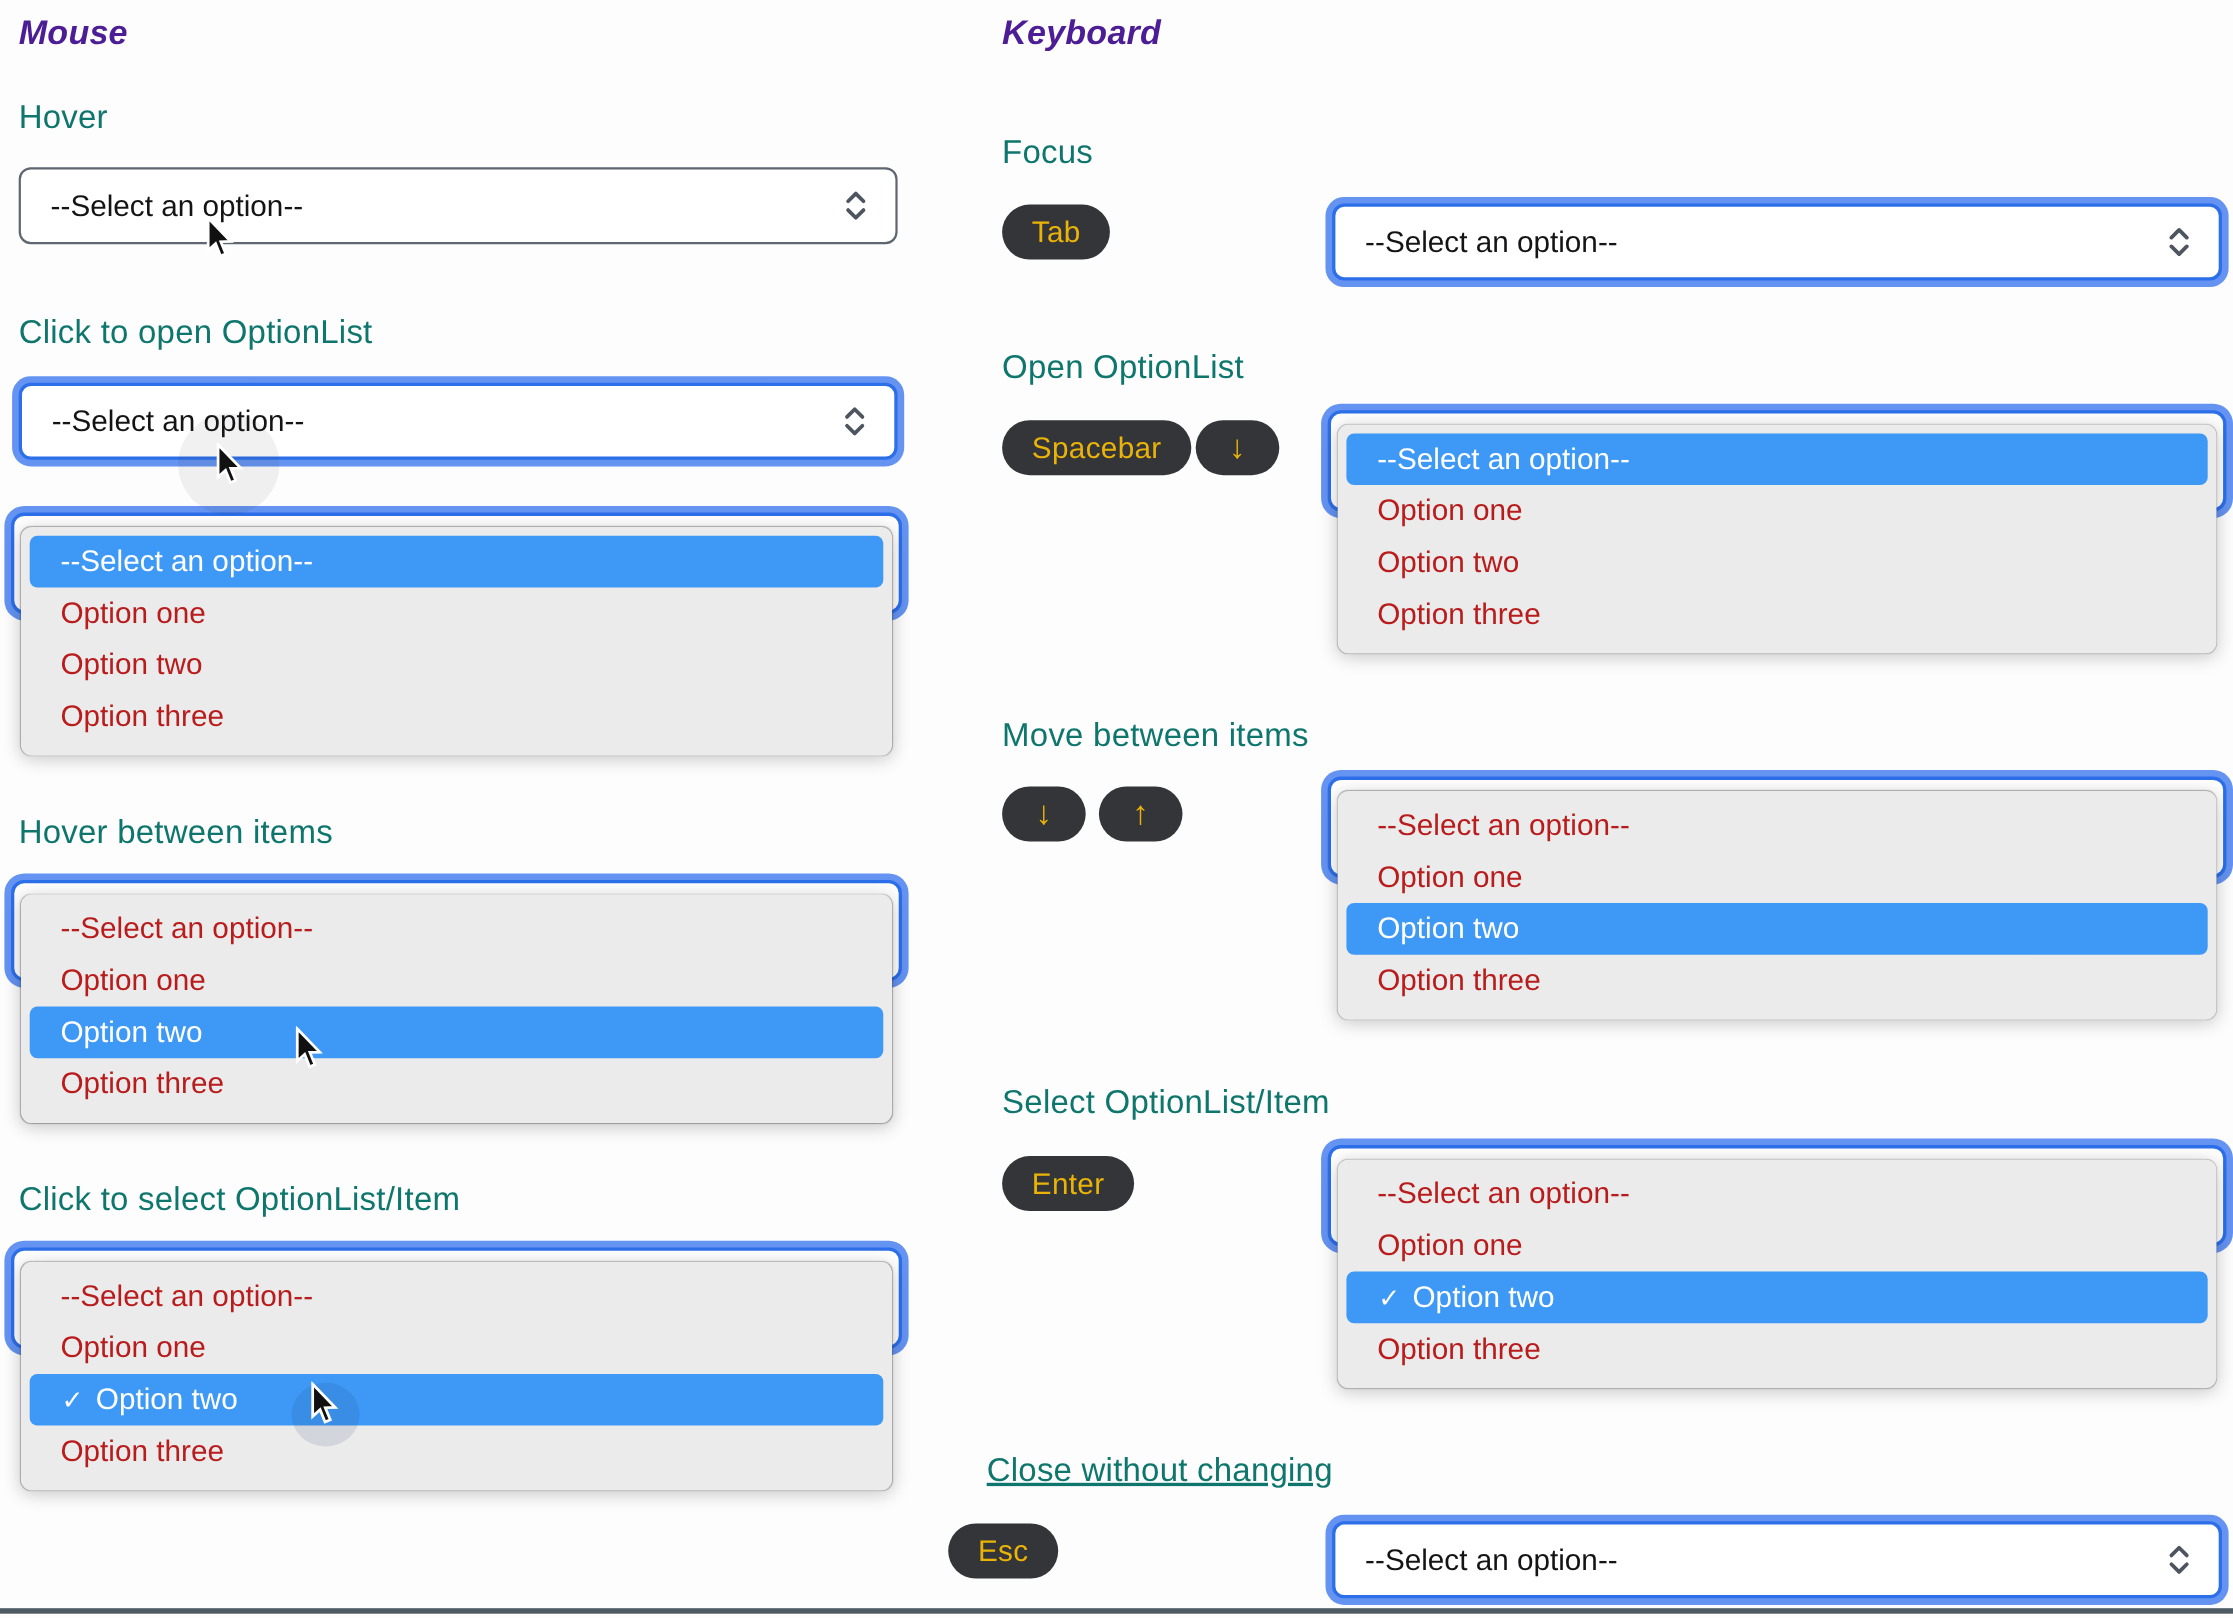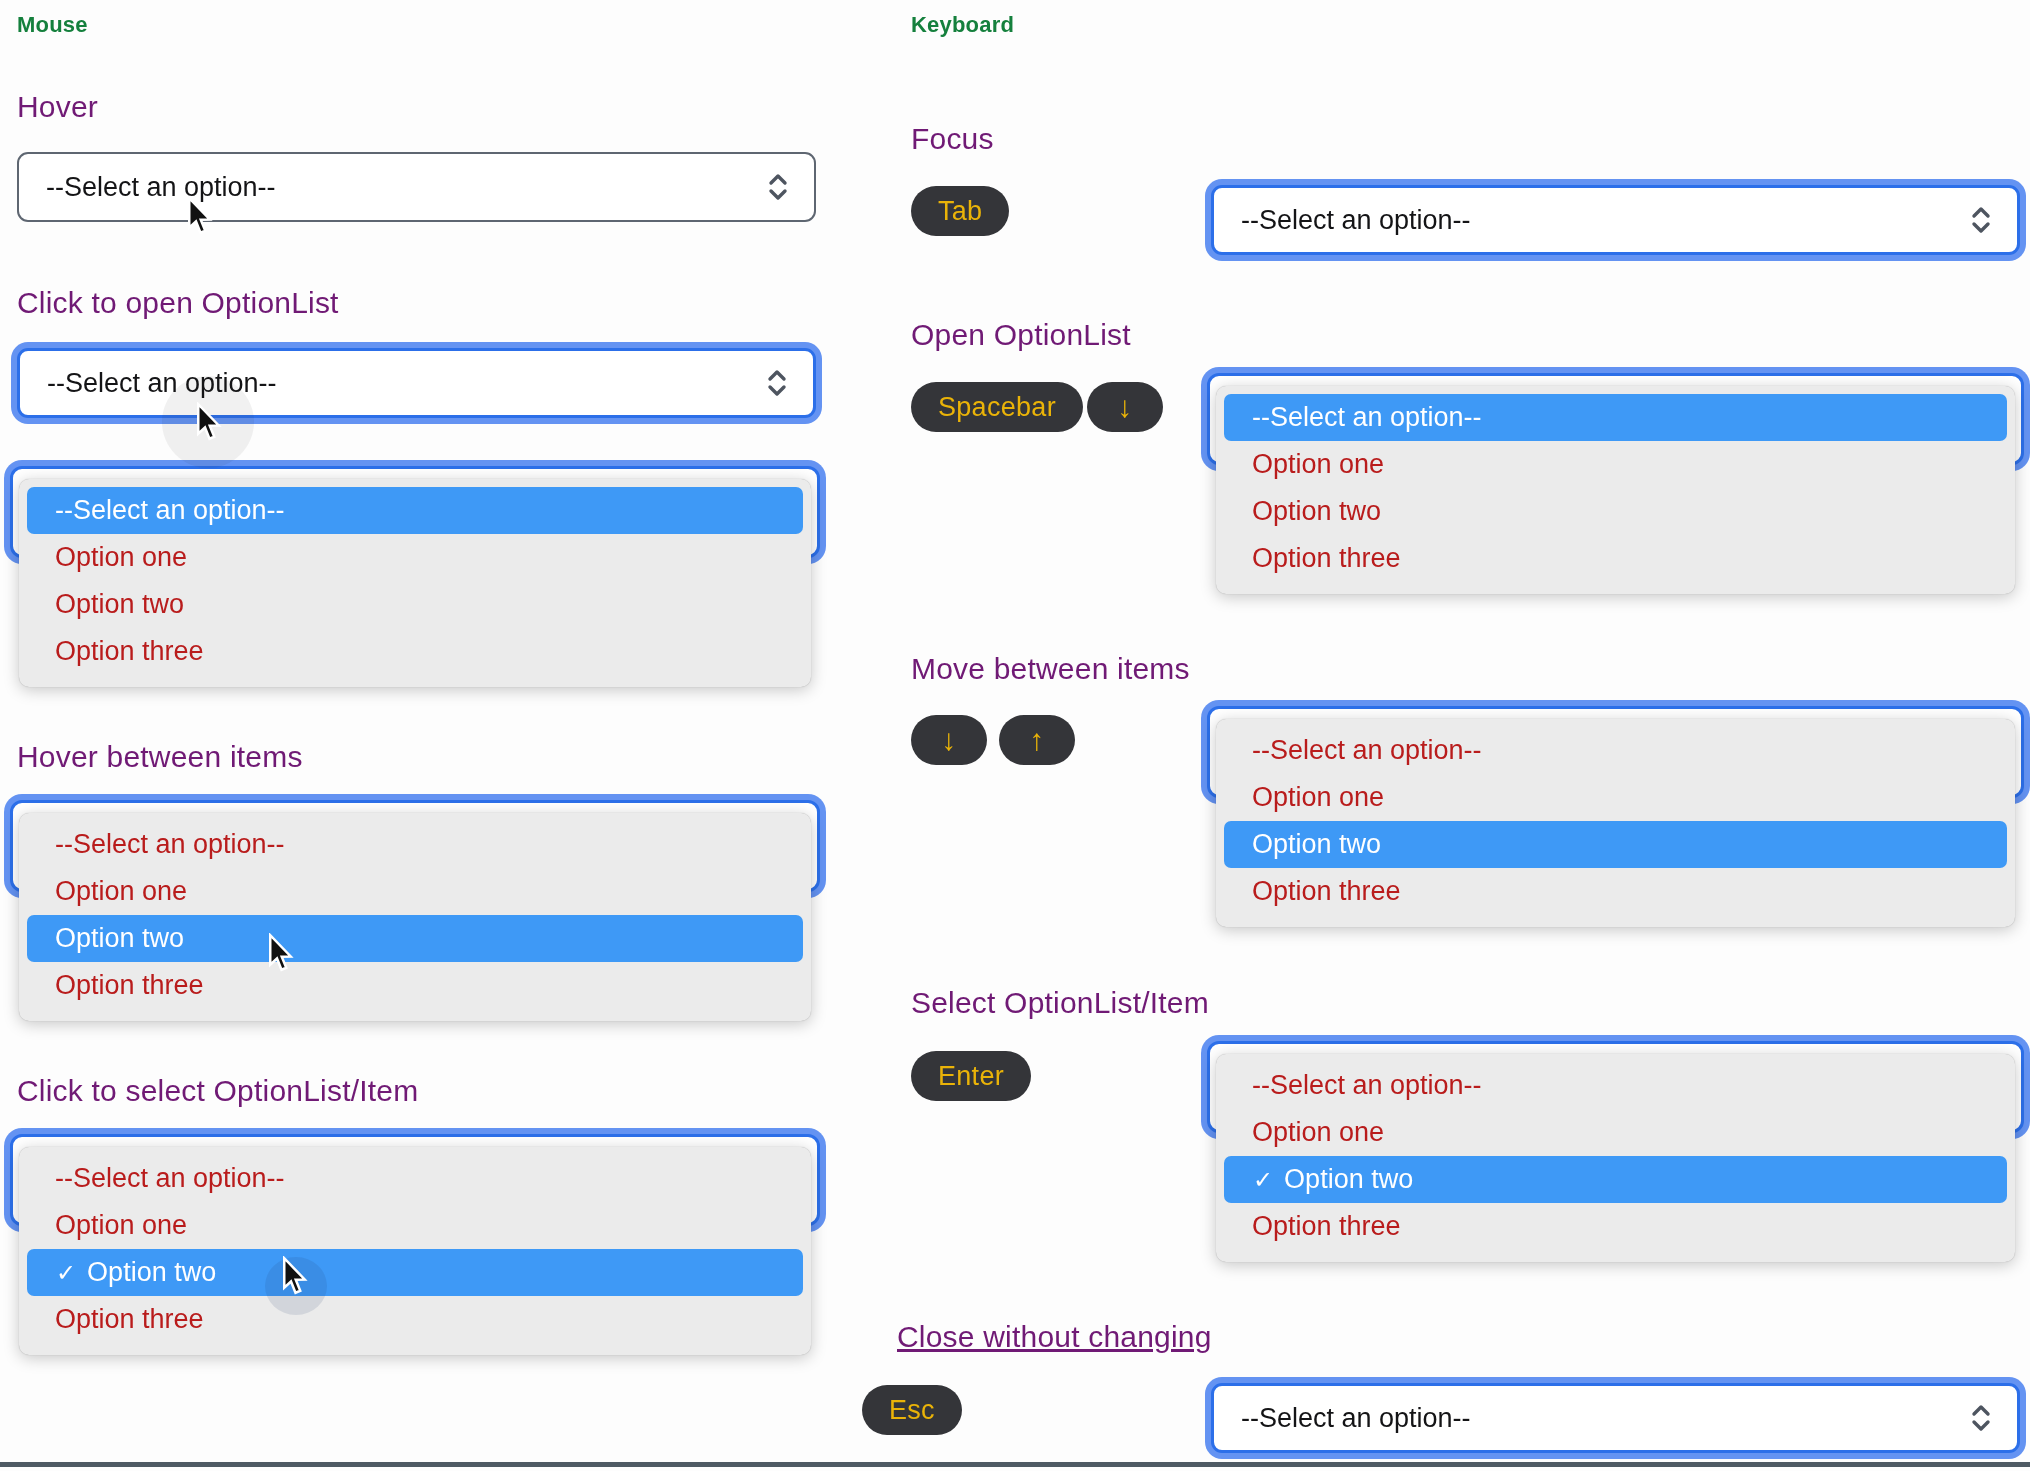--- a/index.html
+++ b/index.html
@@ -7,22 +7,22 @@
     position:relative;
     width:2030px;height:1471px;
     background:#fdfdfd;
     font-family:"Liberation Sans", sans-serif;
     color:#1a1a1c;
     overflow:hidden;
   }
   .abs{position:absolute;}
 
   
-  .h-main{font-size:22px;font-weight:700;color:#15803d;letter-spacing:.2px;}
-  .h-sub{font-size:30px;font-weight:400;color:#701a75;letter-spacing:.2px;}
+  .h-main{font-size:31px;font-weight:700;color:#4c1d95;letter-spacing:.2px;font-style:italic;}
+  .h-sub{font-size:30px;font-weight:400;color:#0f766e;letter-spacing:.2px;}
 
   
   .select{
     height:70px;background:#fff;border:2.5px solid var(--bdr,#5e6671);
     border-radius:11px;display:flex;align-items:center;
     font-size:27px;color:#141416;padding-left:27px;box-sizing:border-box;
   }
   .select.focused{
     border:3px solid var(--focus-inner,#2c6fe9);
     box-shadow:0 0 0 6px var(--focus-outer,#6493f2);

